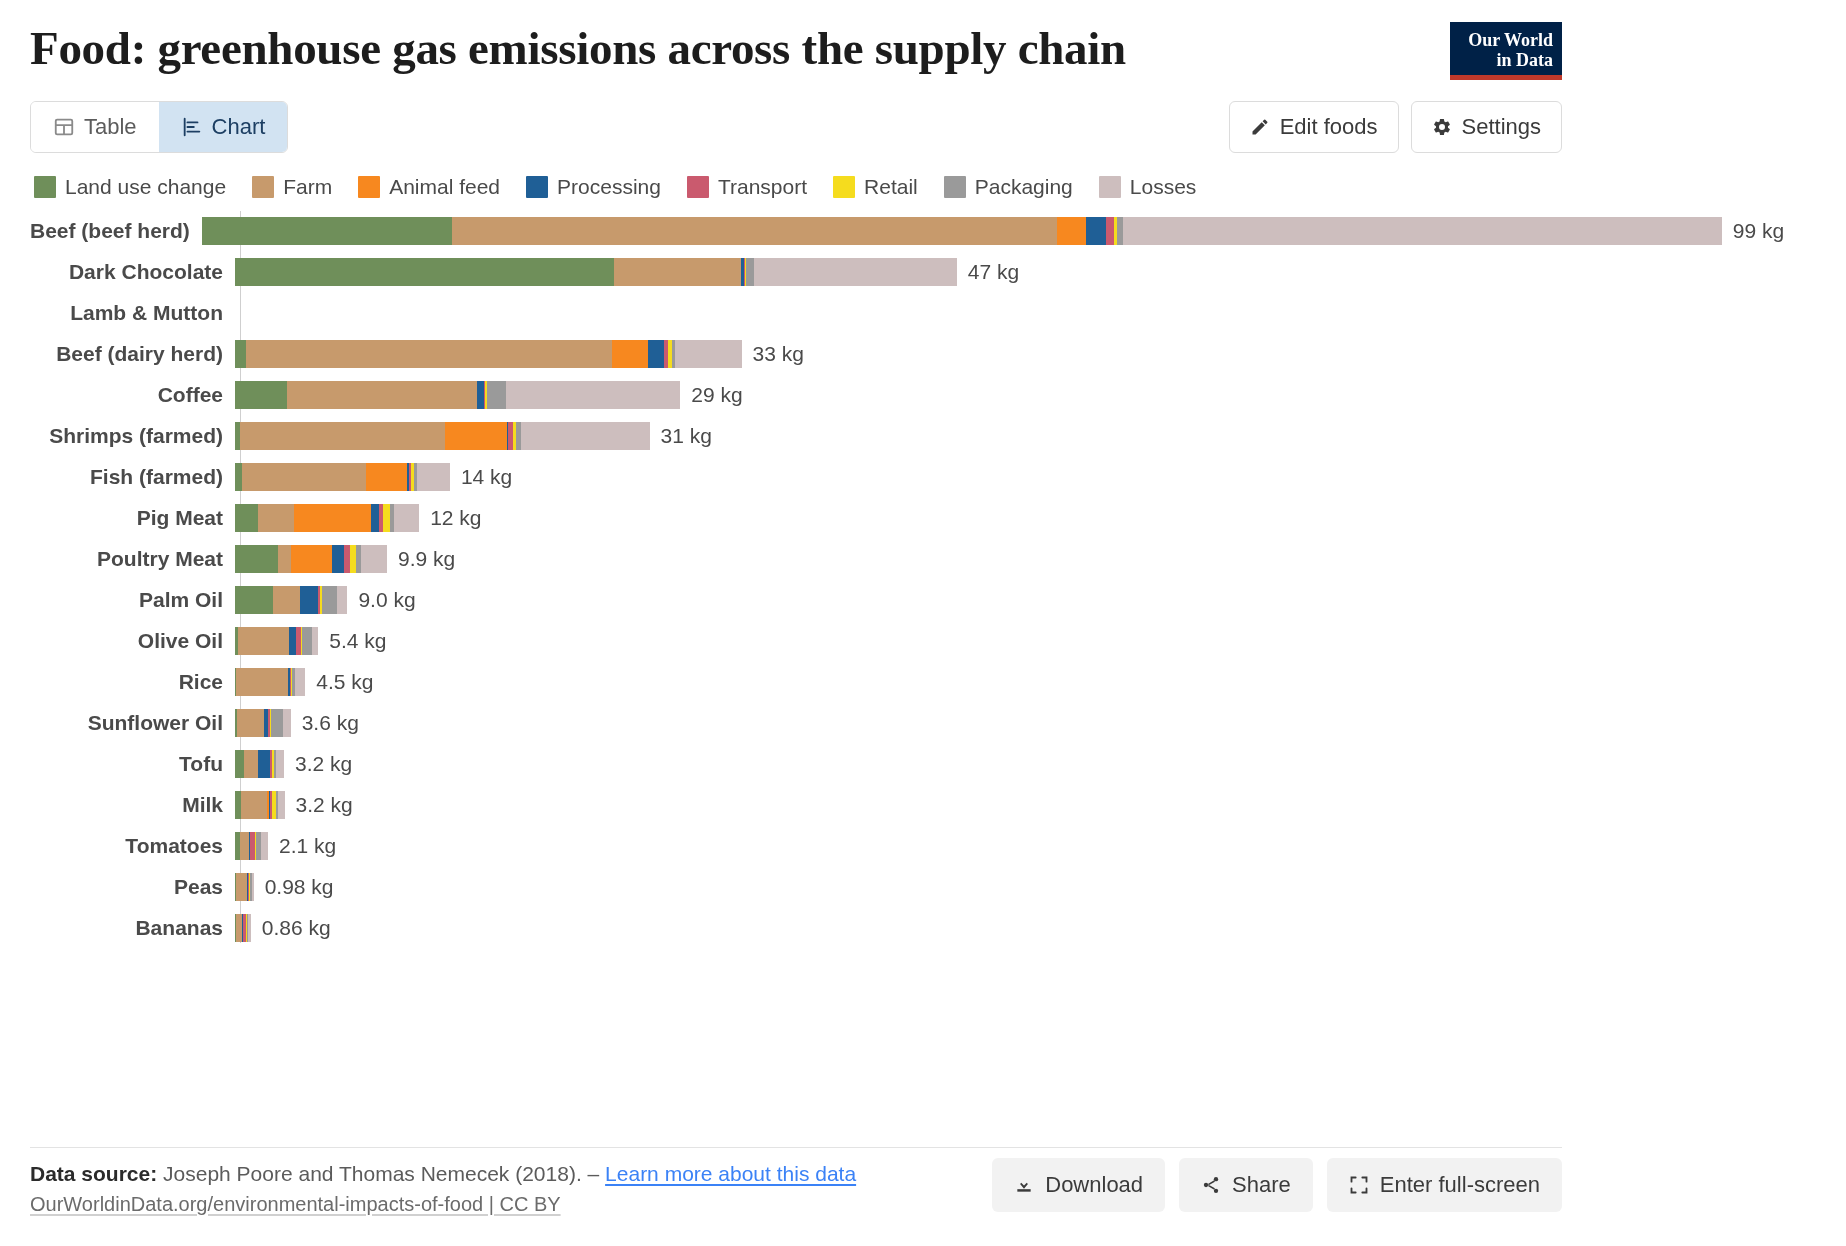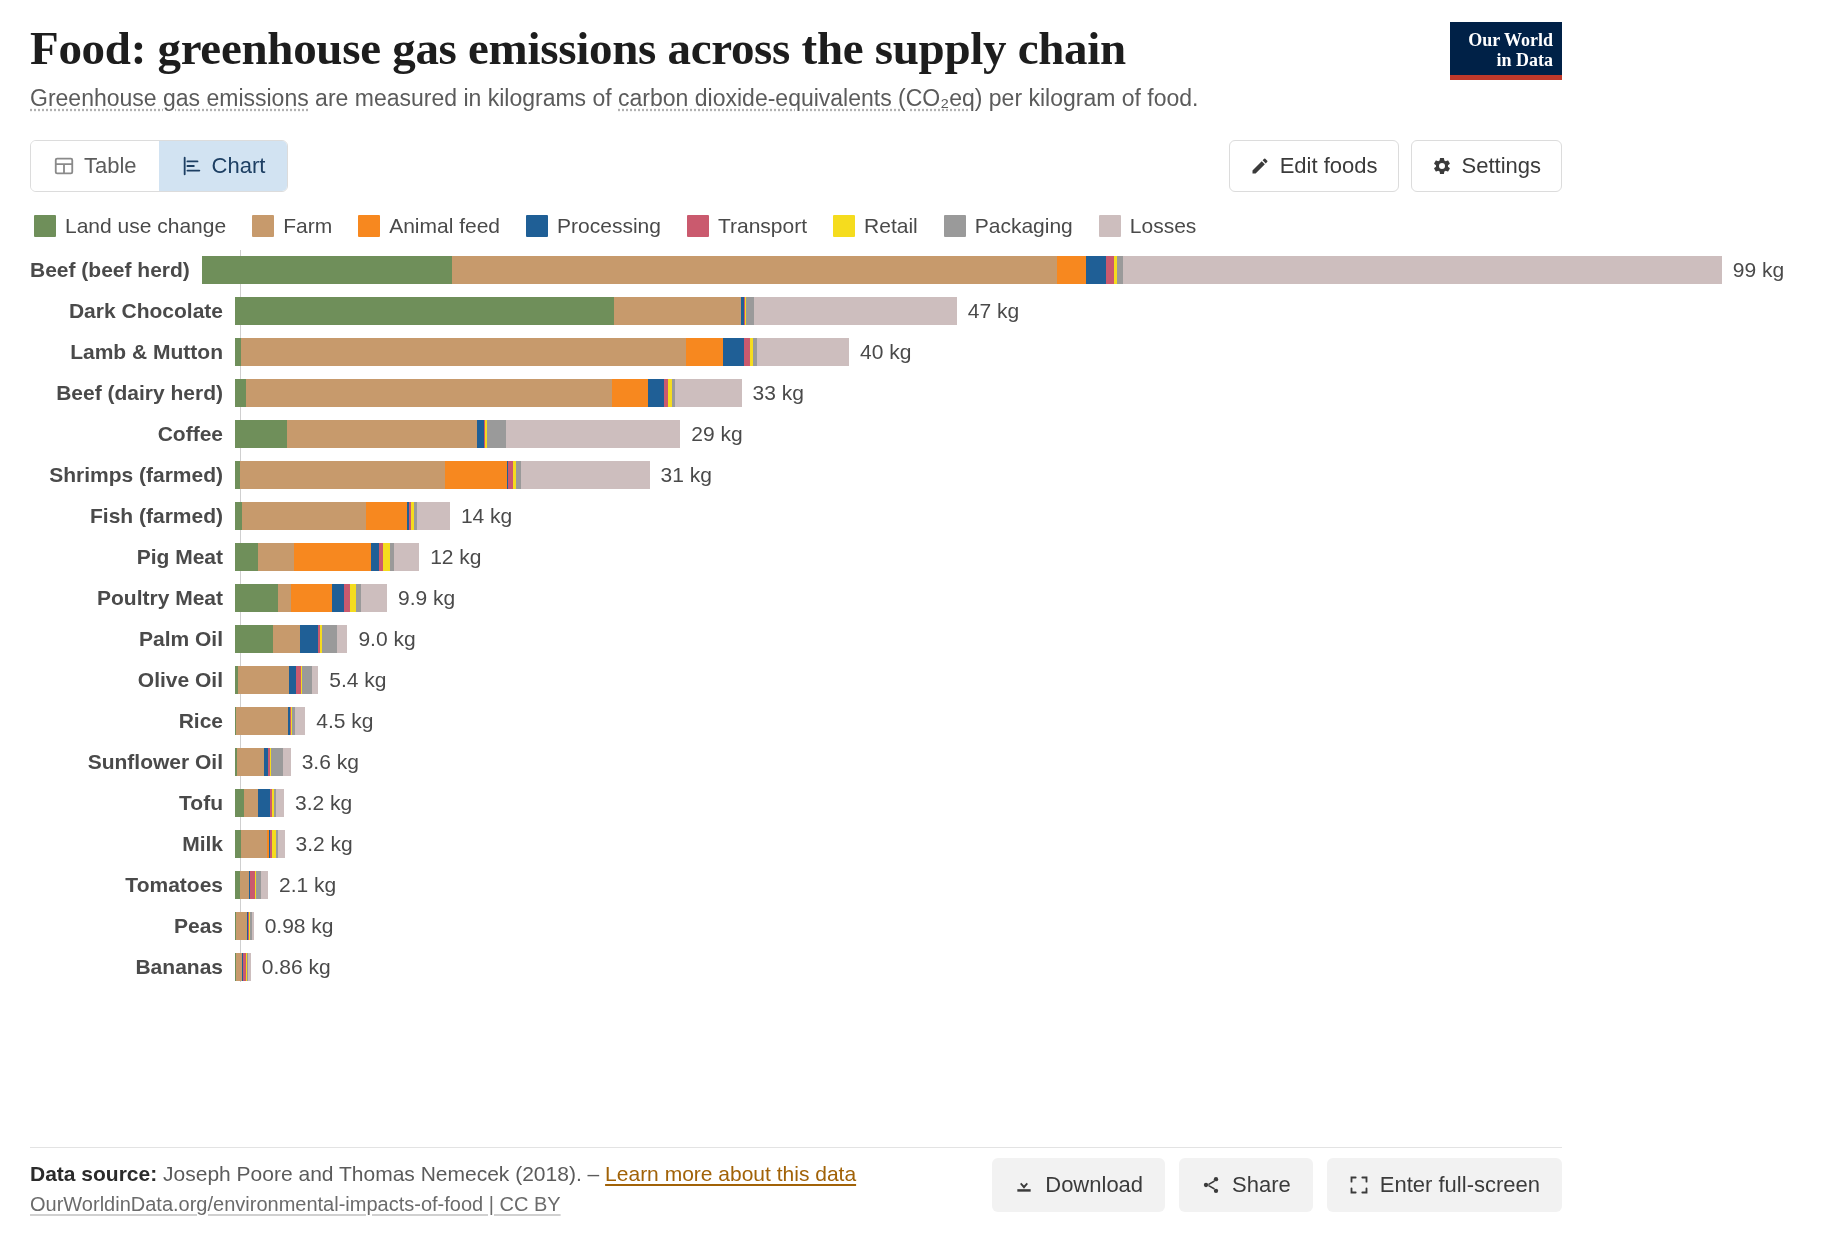--- a/index.html
+++ b/index.html
@@ -152,21 +152,21 @@
     position: absolute;
     left: 30px; right: 30px;
     bottom: 10px;
     border-top: 1px solid #e3e3e3;
     padding-top: 14px;
   }
   .footer-inner { position: relative; min-height: 74px; }
   .src-line1 { font-size: 21px; color: #5b5b5b; }
   .src-line1 b { color: #2b2b2b; }
   .src-line1 .lnk {
-    color: #a16207;
+    color: #3b82f6;
     text-decoration: underline;
     text-underline-offset: 3px;
     cursor: pointer;
   }
   .src-line2 {
     font-size: 20px; color: #6b6b6b; margin-top: 7px;
     text-decoration: underline;
     text-decoration-color: #d0d0d0;
     text-underline-offset: 3px;
   }
@@ -185,21 +185,20 @@
   }
   svg { display: block; }
 </style>
 </head>
 <body>
 
 <div id="root">
 
   <div class="header">
     <h1 class="title">Food: greenhouse gas emissions across the supply chain</h1>
-    <div class="subtitle"><span class="dotted">Greenhouse gas emissions</span><span> are measured in kilograms of </span><span class="dotted">carbon dioxide-equivalents (CO₂eq)</span><span> per kilogram of food.</span></div>
     <div class="owid-logo">
       <div>Our World</div>
       <div>in Data</div>
     </div>
   </div>
 
   <div class="toolbar">
     <div class="tabgroup">
       <div class="tab">
         <span class="ico">
@@ -307,33 +306,20 @@
             <div class="seg" style="width: 1.2px; background: rgb(202, 90, 110);"></div>
             <div class="seg" style="width: 1.2px; background: rgb(245, 220, 30);"></div>
             <div class="seg" style="width: 7.67677px; background: rgb(154, 154, 154);"></div>
             <div class="seg" style="width: 202.886px; background: rgb(205, 190, 190);"></div>
           </div>
           <div class="bar-value">47 kg</div>
         </div>
       </div>
       <div class="row">
         <div class="row-label">Lamb &amp; Mutton</div>
-        <div class="bar-wrap">
-          <div class="bar">
-            <div class="seg" style="width: 6.17228px; background: rgb(111, 143, 90);"></div>
-            <div class="seg" style="width: 444.404px; background: rgb(199, 154, 108);"></div>
-            <div class="seg" style="width: 37.0337px; background: rgb(247, 136, 31);"></div>
-            <div class="seg" style="width: 20.9857px; background: rgb(31, 95, 150);"></div>
-            <div class="seg" style="width: 6.17228px; background: rgb(202, 90, 110);"></div>
-            <div class="seg" style="width: 3.08614px; background: rgb(245, 220, 30);"></div>
-            <div class="seg" style="width: 3.70337px; background: rgb(154, 154, 154);"></div>
-            <div class="seg" style="width: 92.5841px; background: rgb(205, 190, 190);"></div>
-          </div>
-          <div class="bar-value">40 kg</div>
-        </div>
       </div>
       <div class="row">
         <div class="row-label">Beef (dairy herd)</div>
         <div class="bar-wrap">
           <div class="bar">
             <div class="seg" style="width: 11.3574px; background: rgb(111, 143, 90);"></div>
             <div class="seg" style="width: 365.961px; background: rgb(199, 154, 108);"></div>
             <div class="seg" style="width: 35.3342px; background: rgb(247, 136, 31);"></div>
             <div class="seg" style="width: 16.4051px; background: rgb(31, 95, 150);"></div>
             <div class="seg" style="width: 4.41677px; background: rgb(202, 90, 110);"></div>

